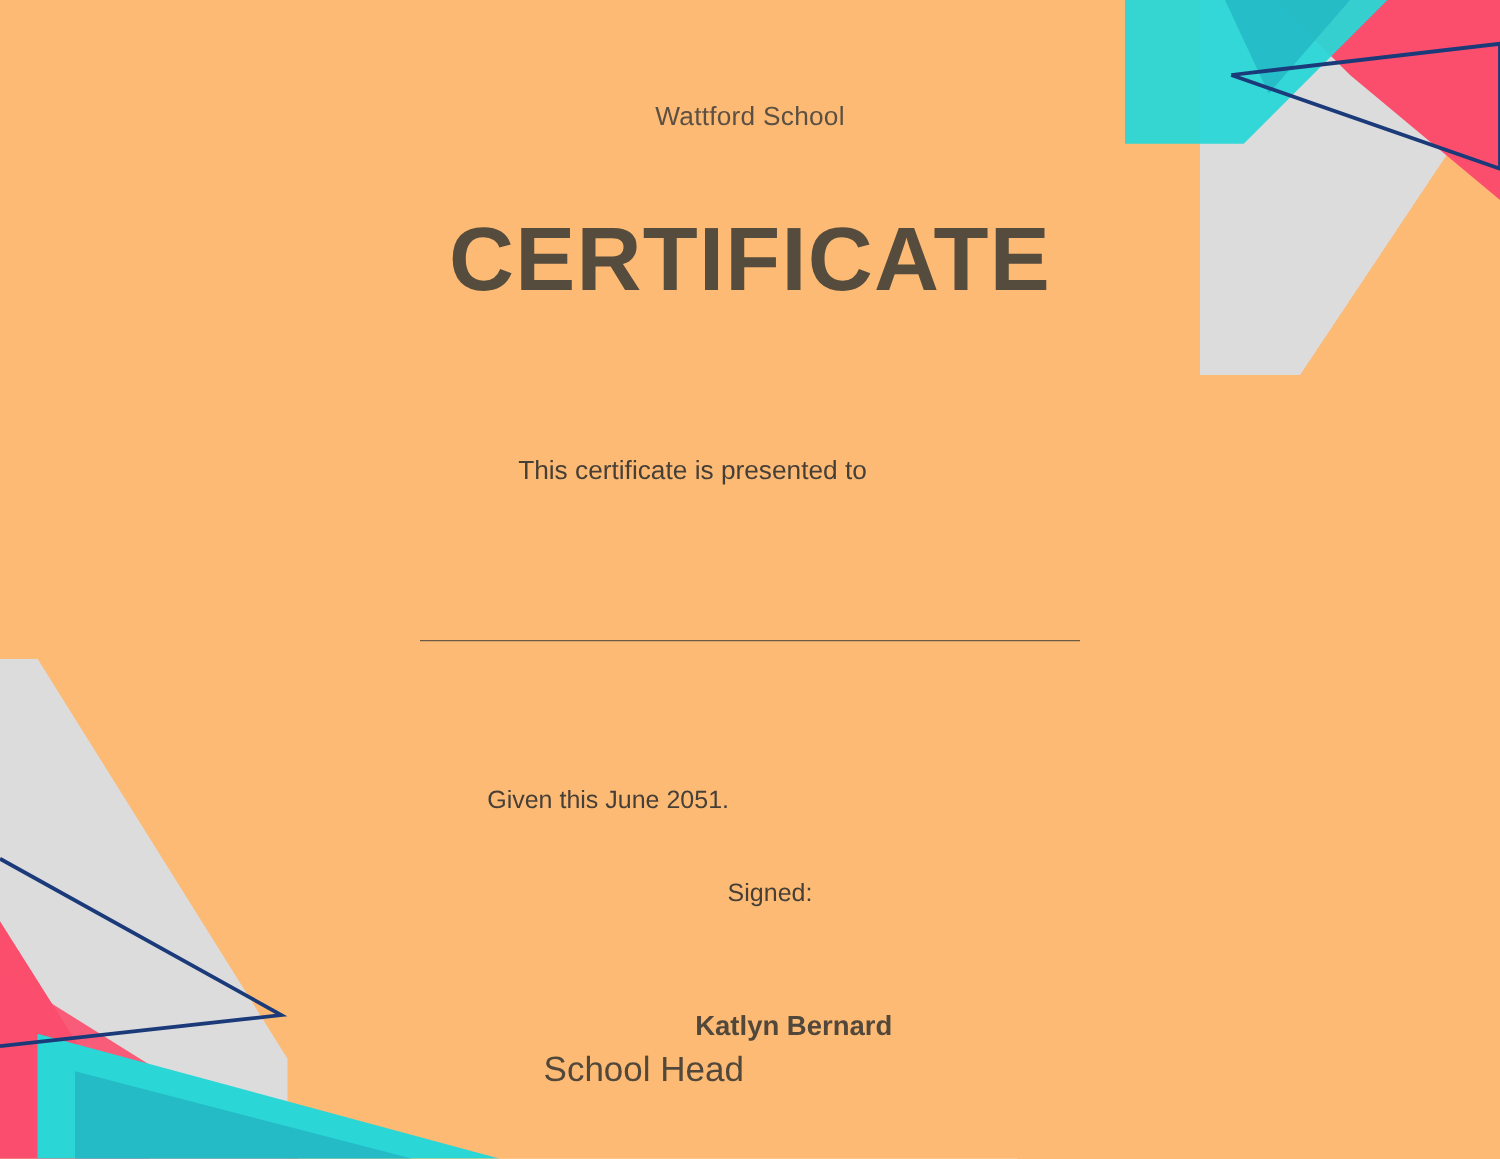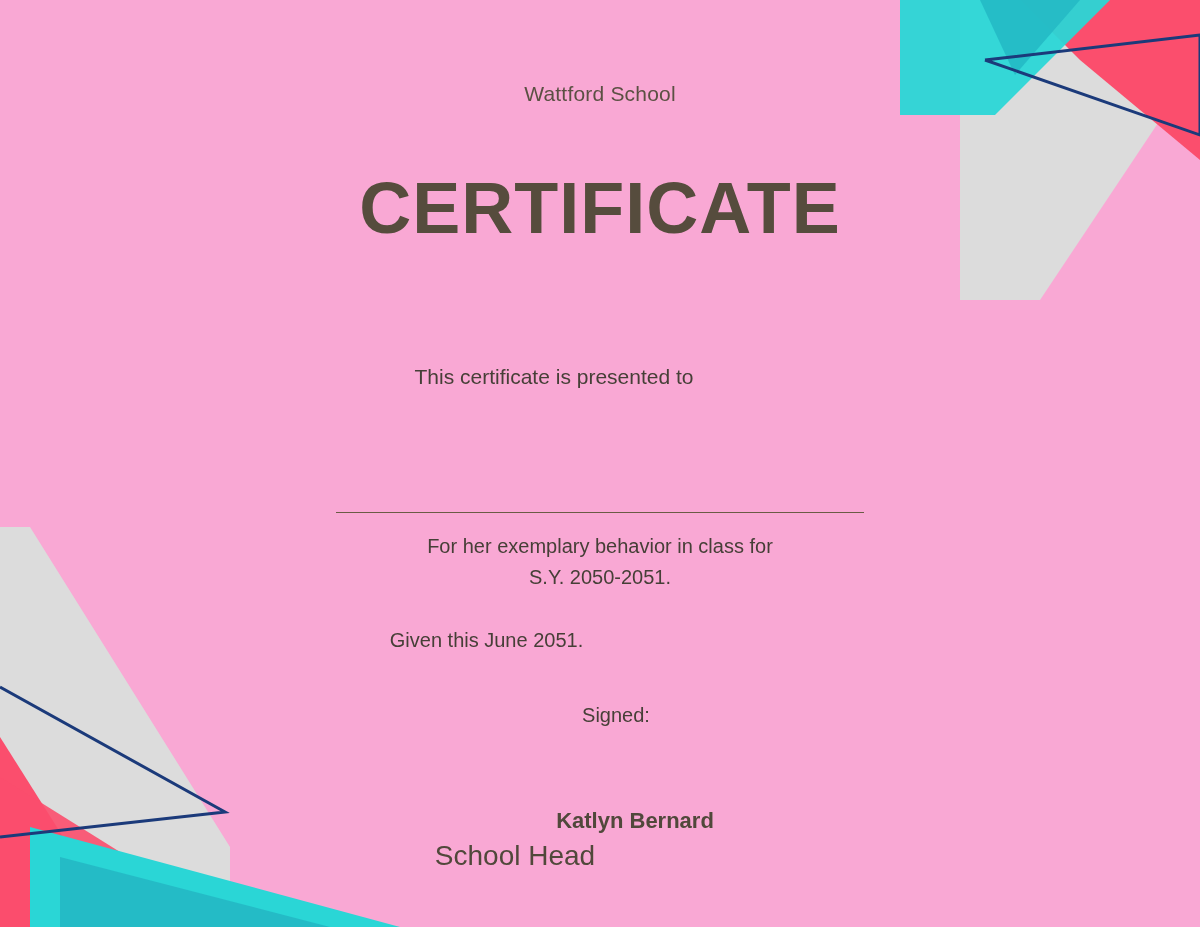--- a/index.html
+++ b/index.html
@@ -10,21 +10,21 @@
     width: 1200px;
     height: 927px;
     background: #fbf7ee;
     font-family: "Liberation Sans", sans-serif;
     overflow: hidden;
   }
   .certificate {
     position: relative;
     width: 1200px;
     height: 927px;
-    background: #f9a8d4;
+    background: #fdba74;
     overflow: hidden;
   }
 
   
   .deco {
     position: absolute;
     pointer-events: none;
   }
   .deco svg { display: block; }
 
@@ -192,24 +192,20 @@
     <div class="school-name">Wattford School</div>
 
     <div class="cert-title">CERTIFICATE</div>
 
 
     <div class="presented-to">This certificate is presented to</div>
 
 
     <div class="rule"></div>
 
-    <div class="reason">
-      <div>For her exemplary behavior in class for</div>
-      <div>S.Y. 2050-2051.</div>
-    </div>
 
     <div class="date-line">Given this June 2051.</div>
 
     <div class="signed-label">Signed:</div>
 
     <div class="signatory-name">Katlyn Bernard</div>
 
     <div class="signatory-title">School Head</div>
 
   </div>

